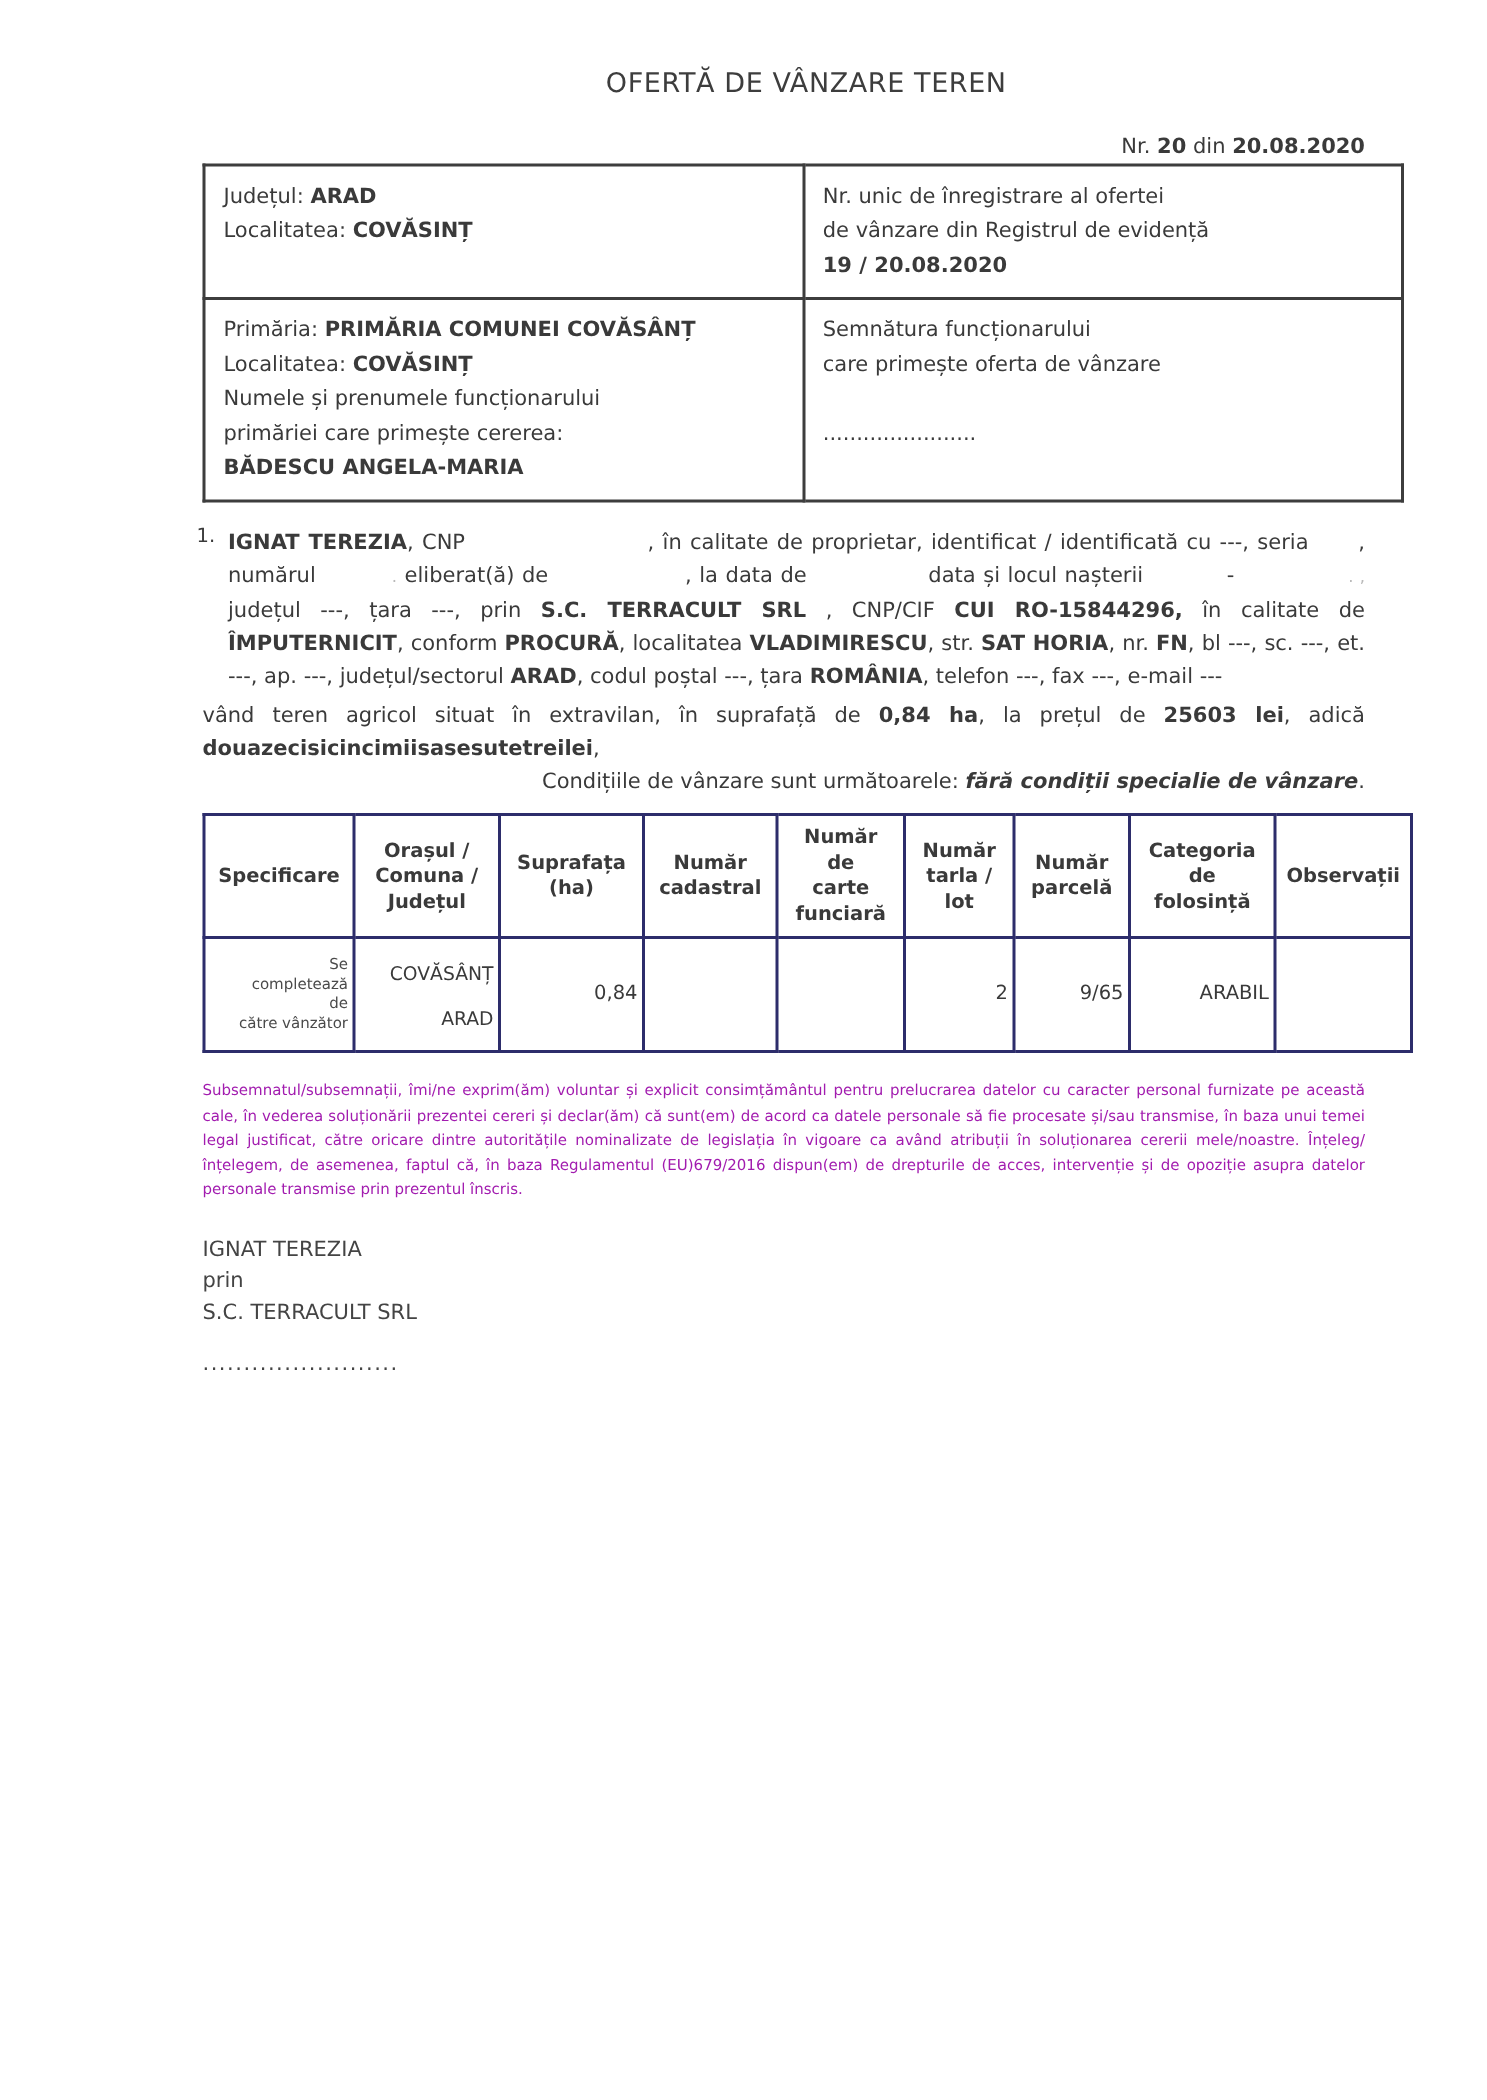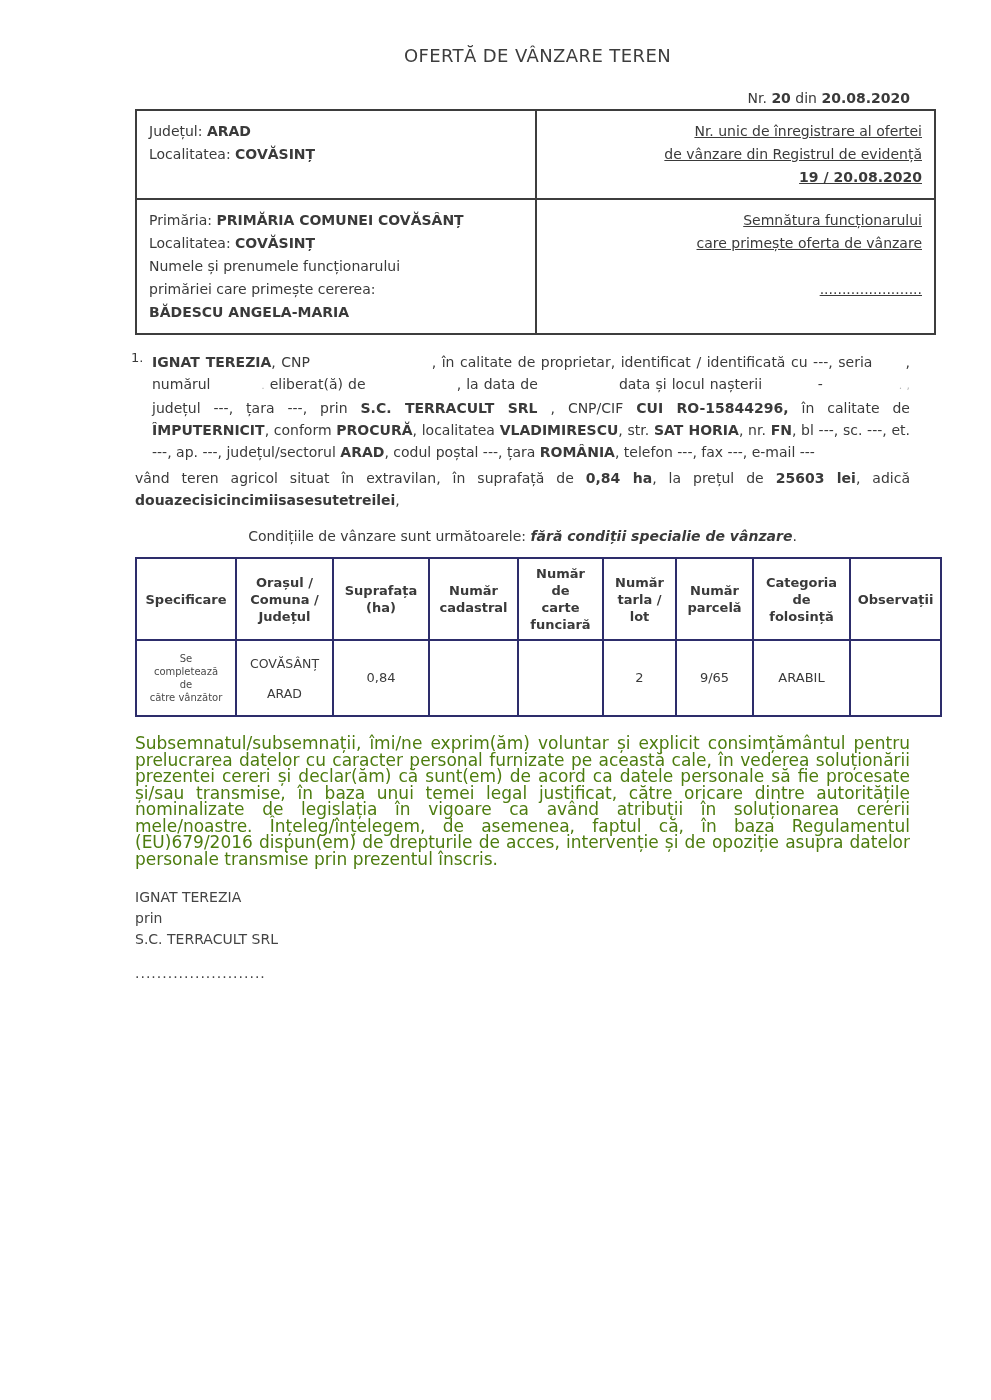--- a/index.html
+++ b/index.html
@@ -42,42 +42,42 @@
   }
   .header-table td{
     border:2px solid var(--hdr);
     font-size:14px;
     line-height:23px;
     padding:9px 12px;
     vertical-align:top;
     white-space:pre-wrap;
   }
   .header-table td.cell-left{text-align:left;}
-  .header-table td.cell-right{text-align:right;text-decoration:underline;}
+  .header-table td.cell-right{text-align:left;}
   .header-table tr.r1 td{height:55px;}
   .header-table tr.r2 td{height:98px;}
   .para{
     width:775px;
     font-size:14px;
     line-height:22px;
     text-align:justify;
   }
   .identity{
     margin-top:16px;
     position:relative;
     padding-left:17px;
     width:758px;
   }
   .item-no{
     position:absolute;
     left:-4px;top:-4px;
     font-size:13px;
   }
   .sale{margin-top:4px;}
-  .conditions{margin-top:14px;text-align:center;}
+  .conditions{text-align:right;}
   .b{font-weight:bold;}
   .i{font-style:italic;}
   .f{color:#b9b9b9;font-size:11px;}
   .land-table{
     margin-top:10px;
     width:805px;
     border:2px solid var(--nav);
     table-layout:fixed;
   }
   .land-table th,.land-table td{
@@ -91,35 +91,36 @@
   .land-table th{
     font-size:13px;
     line-height:17px;
     font-weight:bold;
     height:76px;
   }
   .land-table td{
     font-size:13px;
     line-height:16px;
     height:70px;
+    text-align:right;
   }
   .land-table td.small{
     font-size:10px;
     line-height:13px;
     color:#4a4a4a;
   }
   .land-table td.city{
     font-size:12.5px;
     line-height:15px;
   }
   .consent{
     margin-top:18px;
-    font-size:17px;
+    font-size:10px;
     line-height:16.5px;
-    color:#4d7c0f;
+    color:#a21caf;
     text-align:justify;
   }
   .signature{
     margin-top:20px;
     font-size:14px;
     line-height:21px;
     white-space:pre-line;
     color:#444444;
   }
   .sign-dots{

